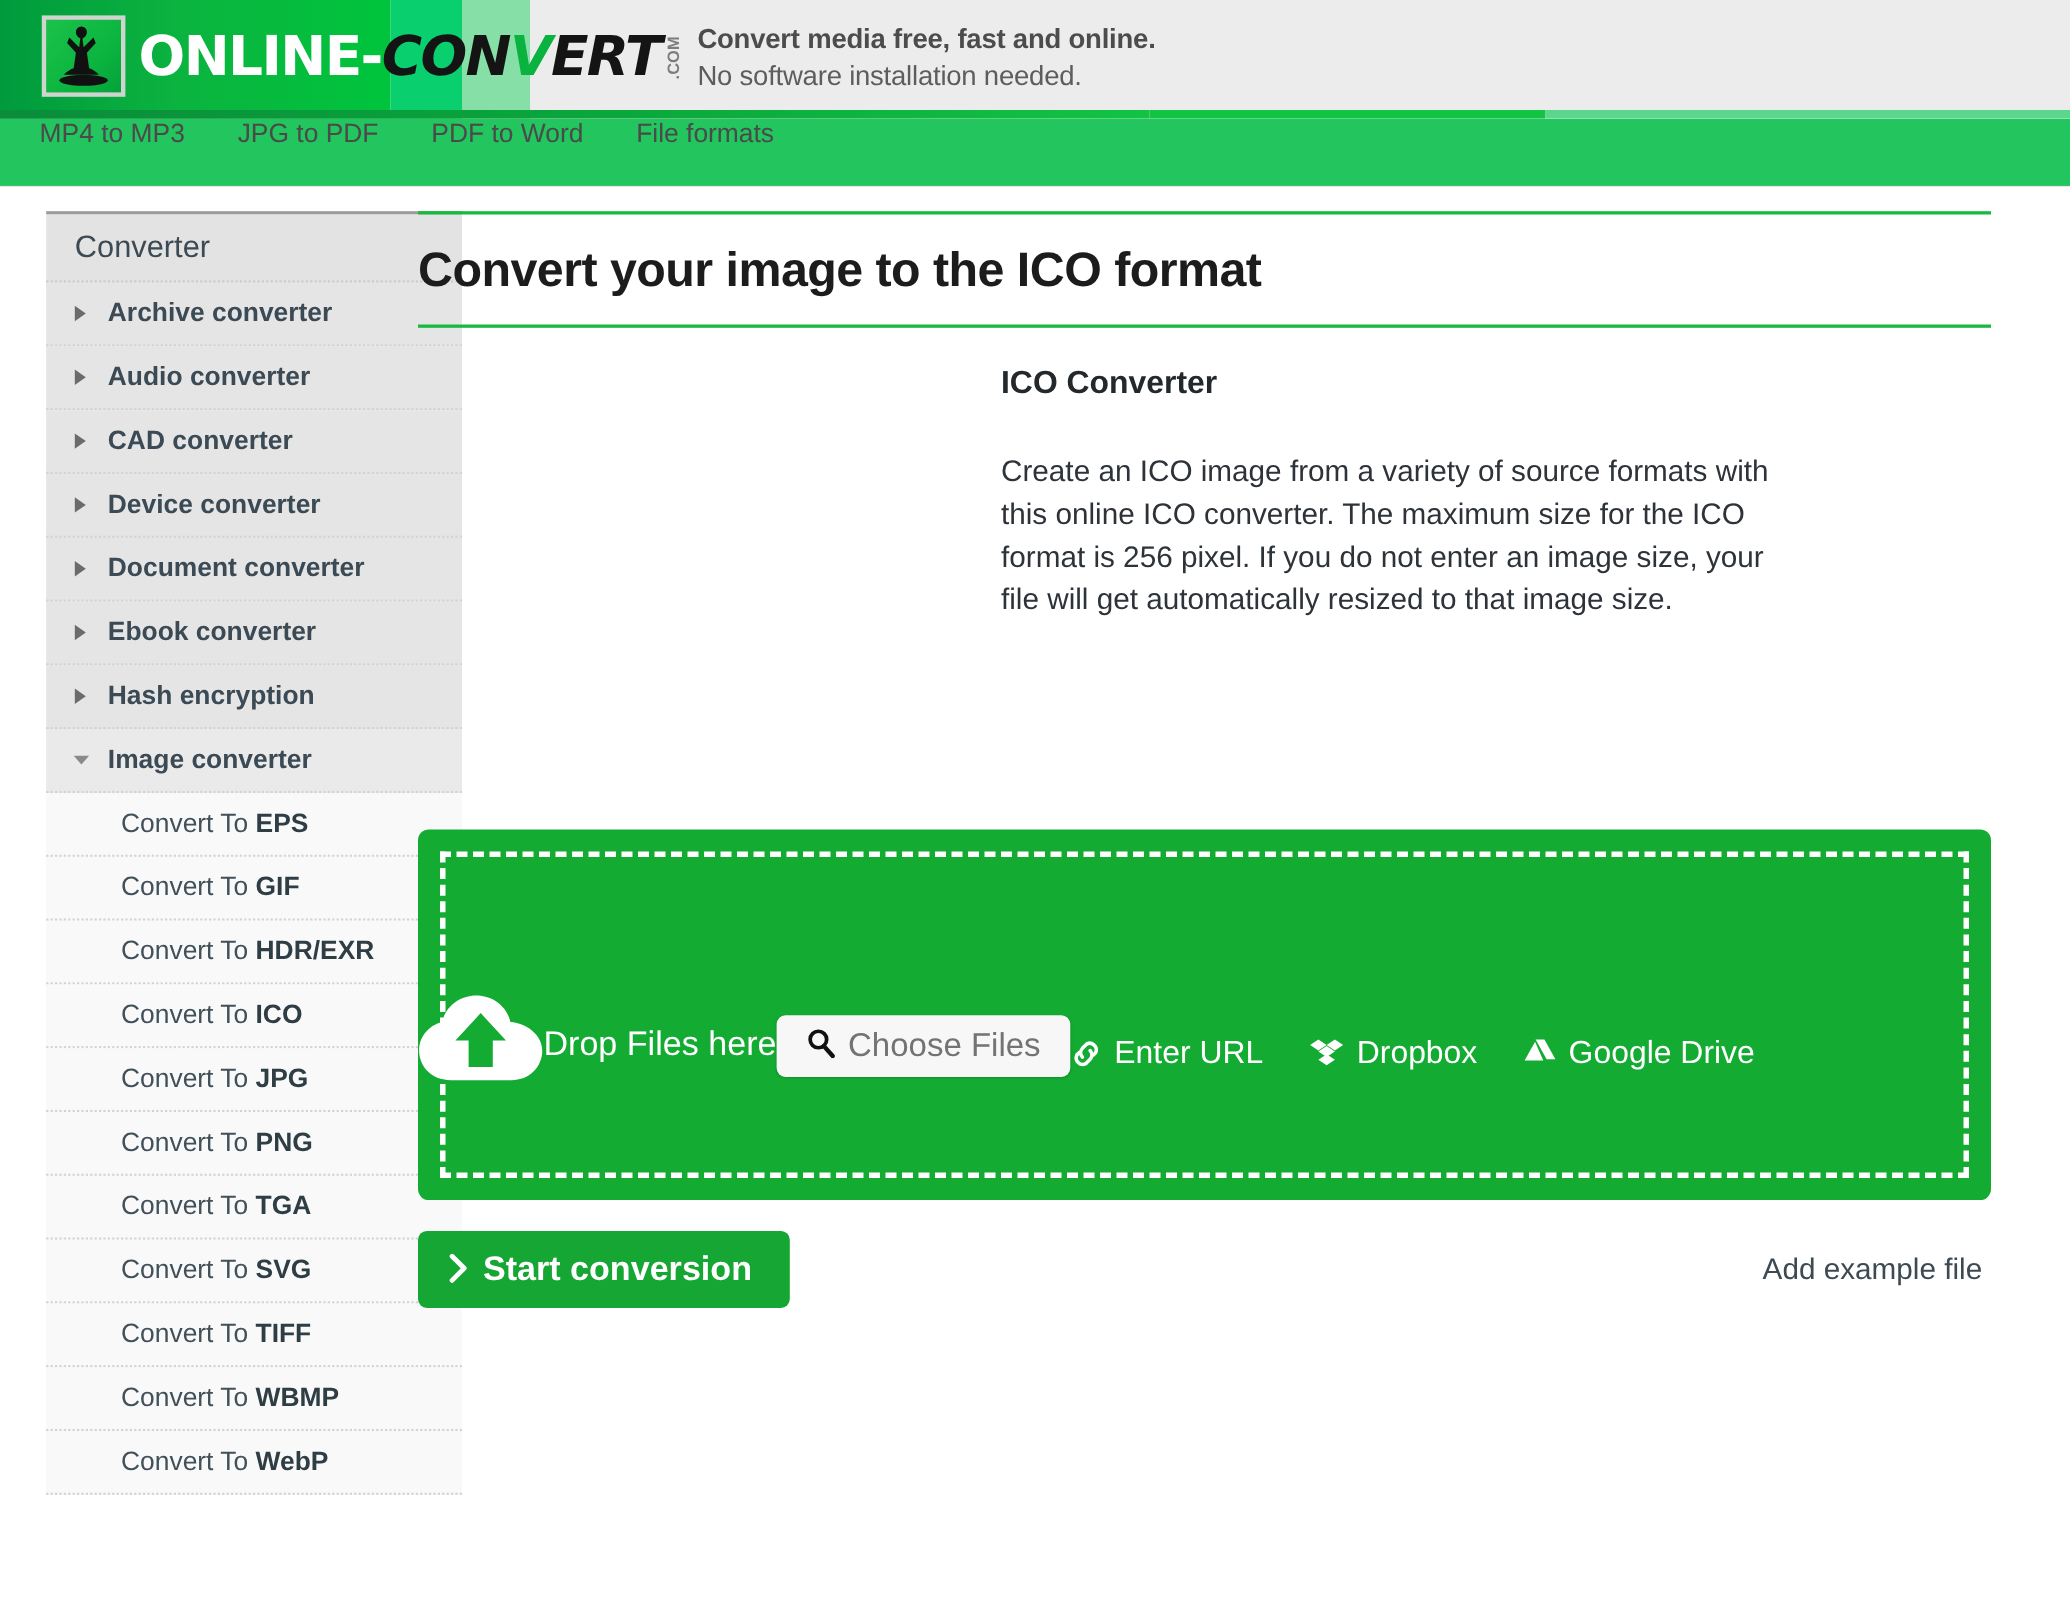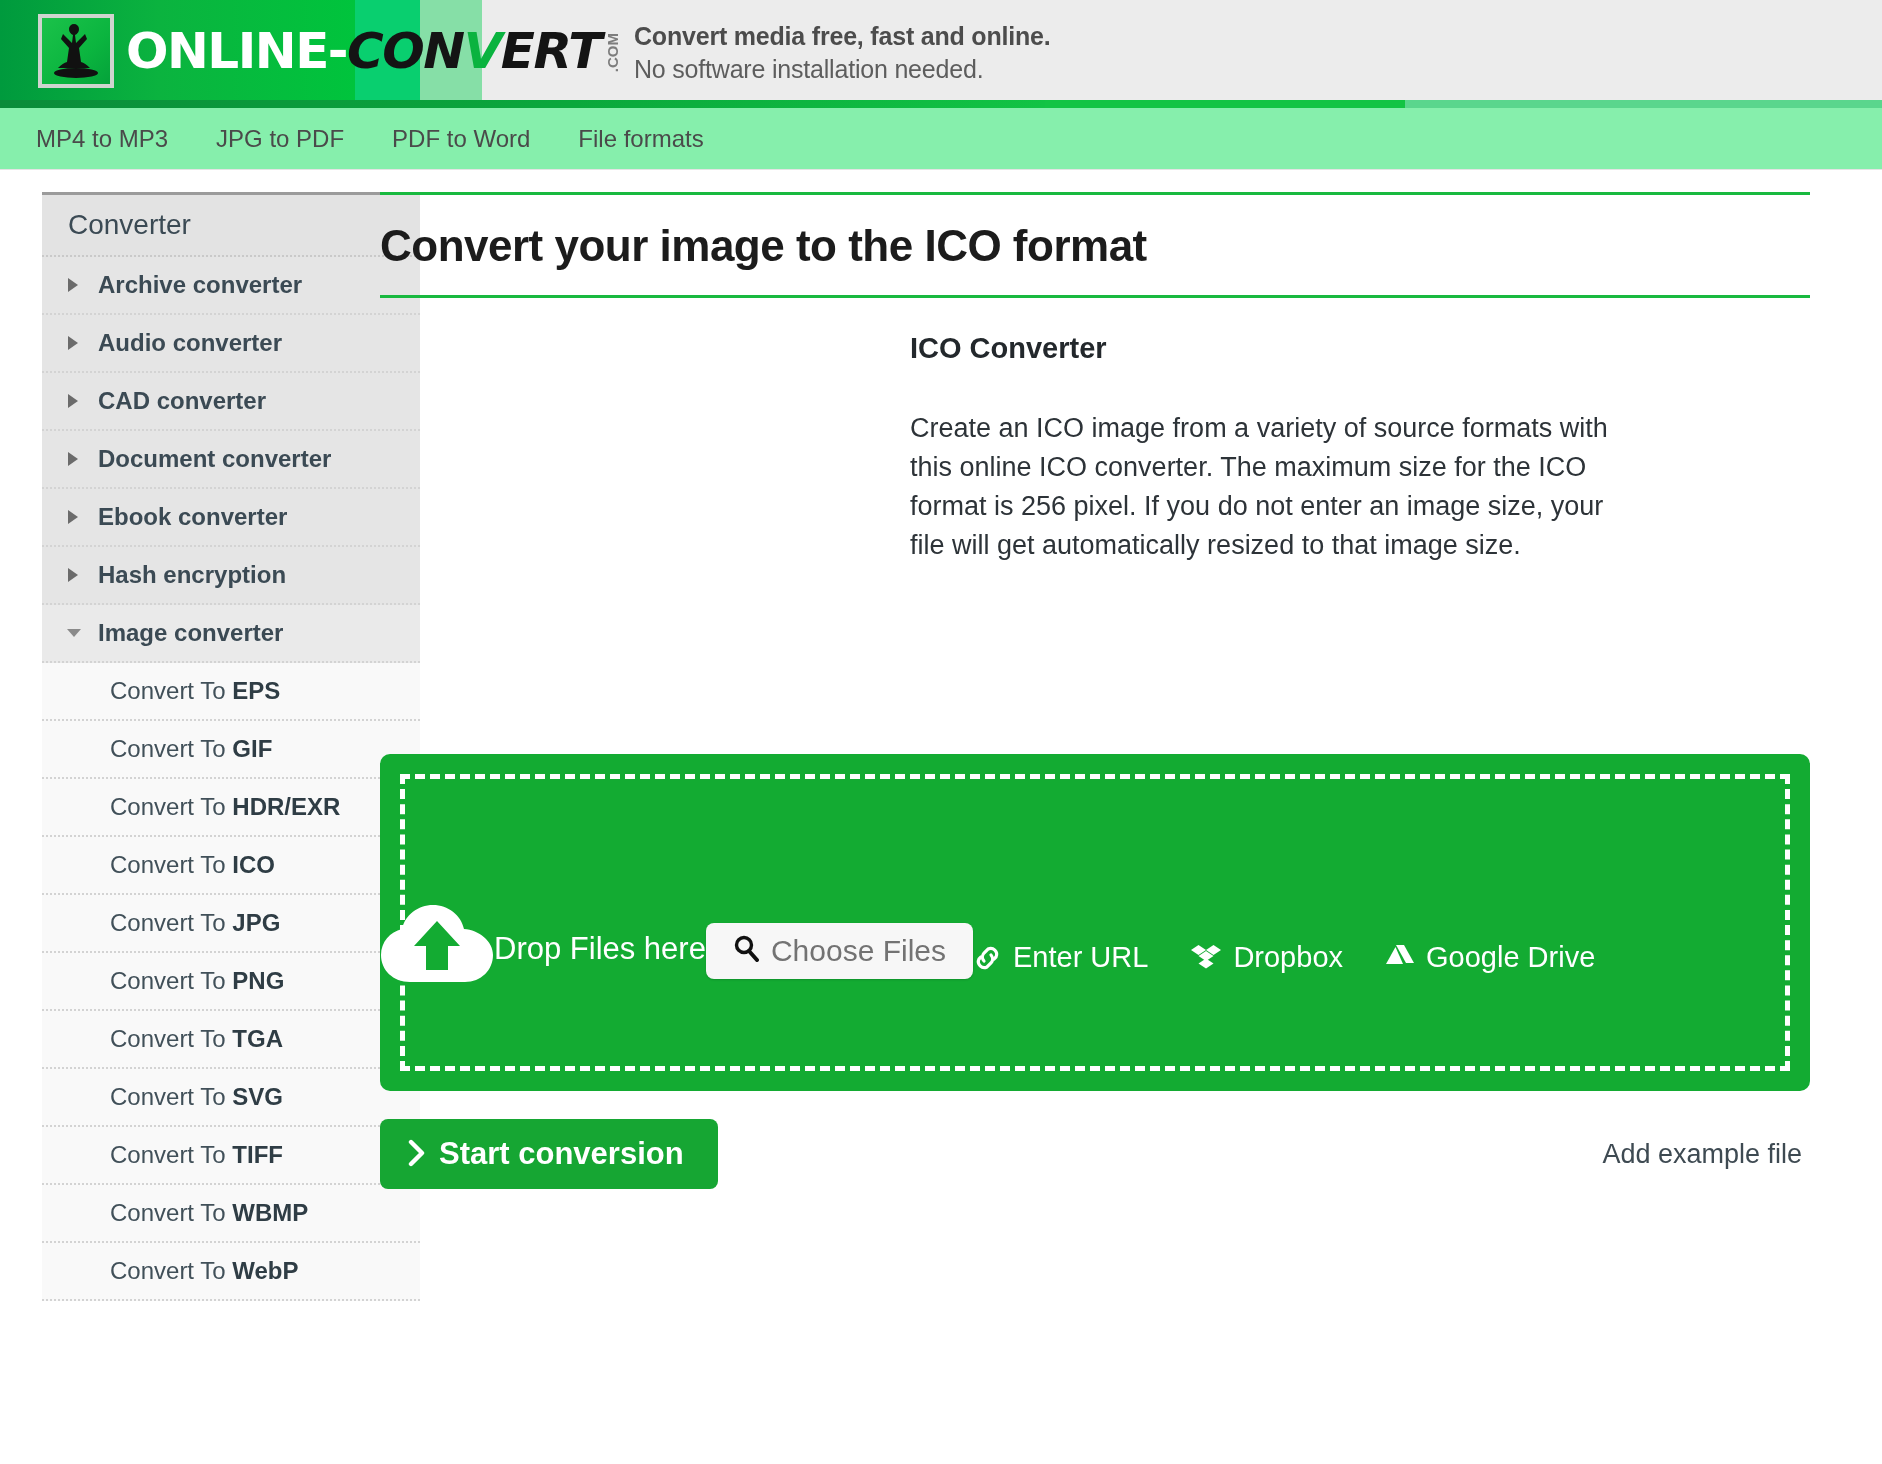--- a/index.html
+++ b/index.html
@@ -97,23 +97,23 @@
     font-weight: 400;
     color: #5d5d5d;
     line-height: 1.3;
     letter-spacing: -0.2px;
   }
 
   
   .main-nav {
     width: 1882px;
     height: 62px;
-    background: #86efac;
-    display: flex;
-    align-items: center;
+    background: #22c55e;
+    display: flex;
+    align-items: flex-start;
     padding-left: 36px;
     border-bottom: 1px solid #e4e4e4;
   }
   .nav-item {
     font-size: 24px;
     color: #4a4a4a;
     margin-right: 48px;
     cursor: pointer;
     white-space: nowrap;
   }
@@ -382,20 +382,28 @@
           </span>
         <span class="side-label">Audio converter</span>
       </div>
       <div class="side-row">
         <span class="caret">
             <svg width="14" height="16" viewBox="0 0 14 16">
               <path fill="#6b6b6b" d="M2 1 L12 8 L2 15 Z"></path>
             </svg>
           </span>
         <span class="side-label">CAD converter</span>
+      </div>
+      <div class="side-row">
+        <span class="caret">
+            <svg width="14" height="16" viewBox="0 0 14 16">
+              <path fill="#6b6b6b" d="M2 1 L12 8 L2 15 Z"></path>
+            </svg>
+          </span>
+        <span class="side-label">Device converter</span>
       </div>
       <div class="side-row">
         <span class="caret">
             <svg width="14" height="16" viewBox="0 0 14 16">
               <path fill="#6b6b6b" d="M2 1 L12 8 L2 15 Z"></path>
             </svg>
           </span>
         <span class="side-label">Document converter</span>
       </div>
       <div class="side-row">

